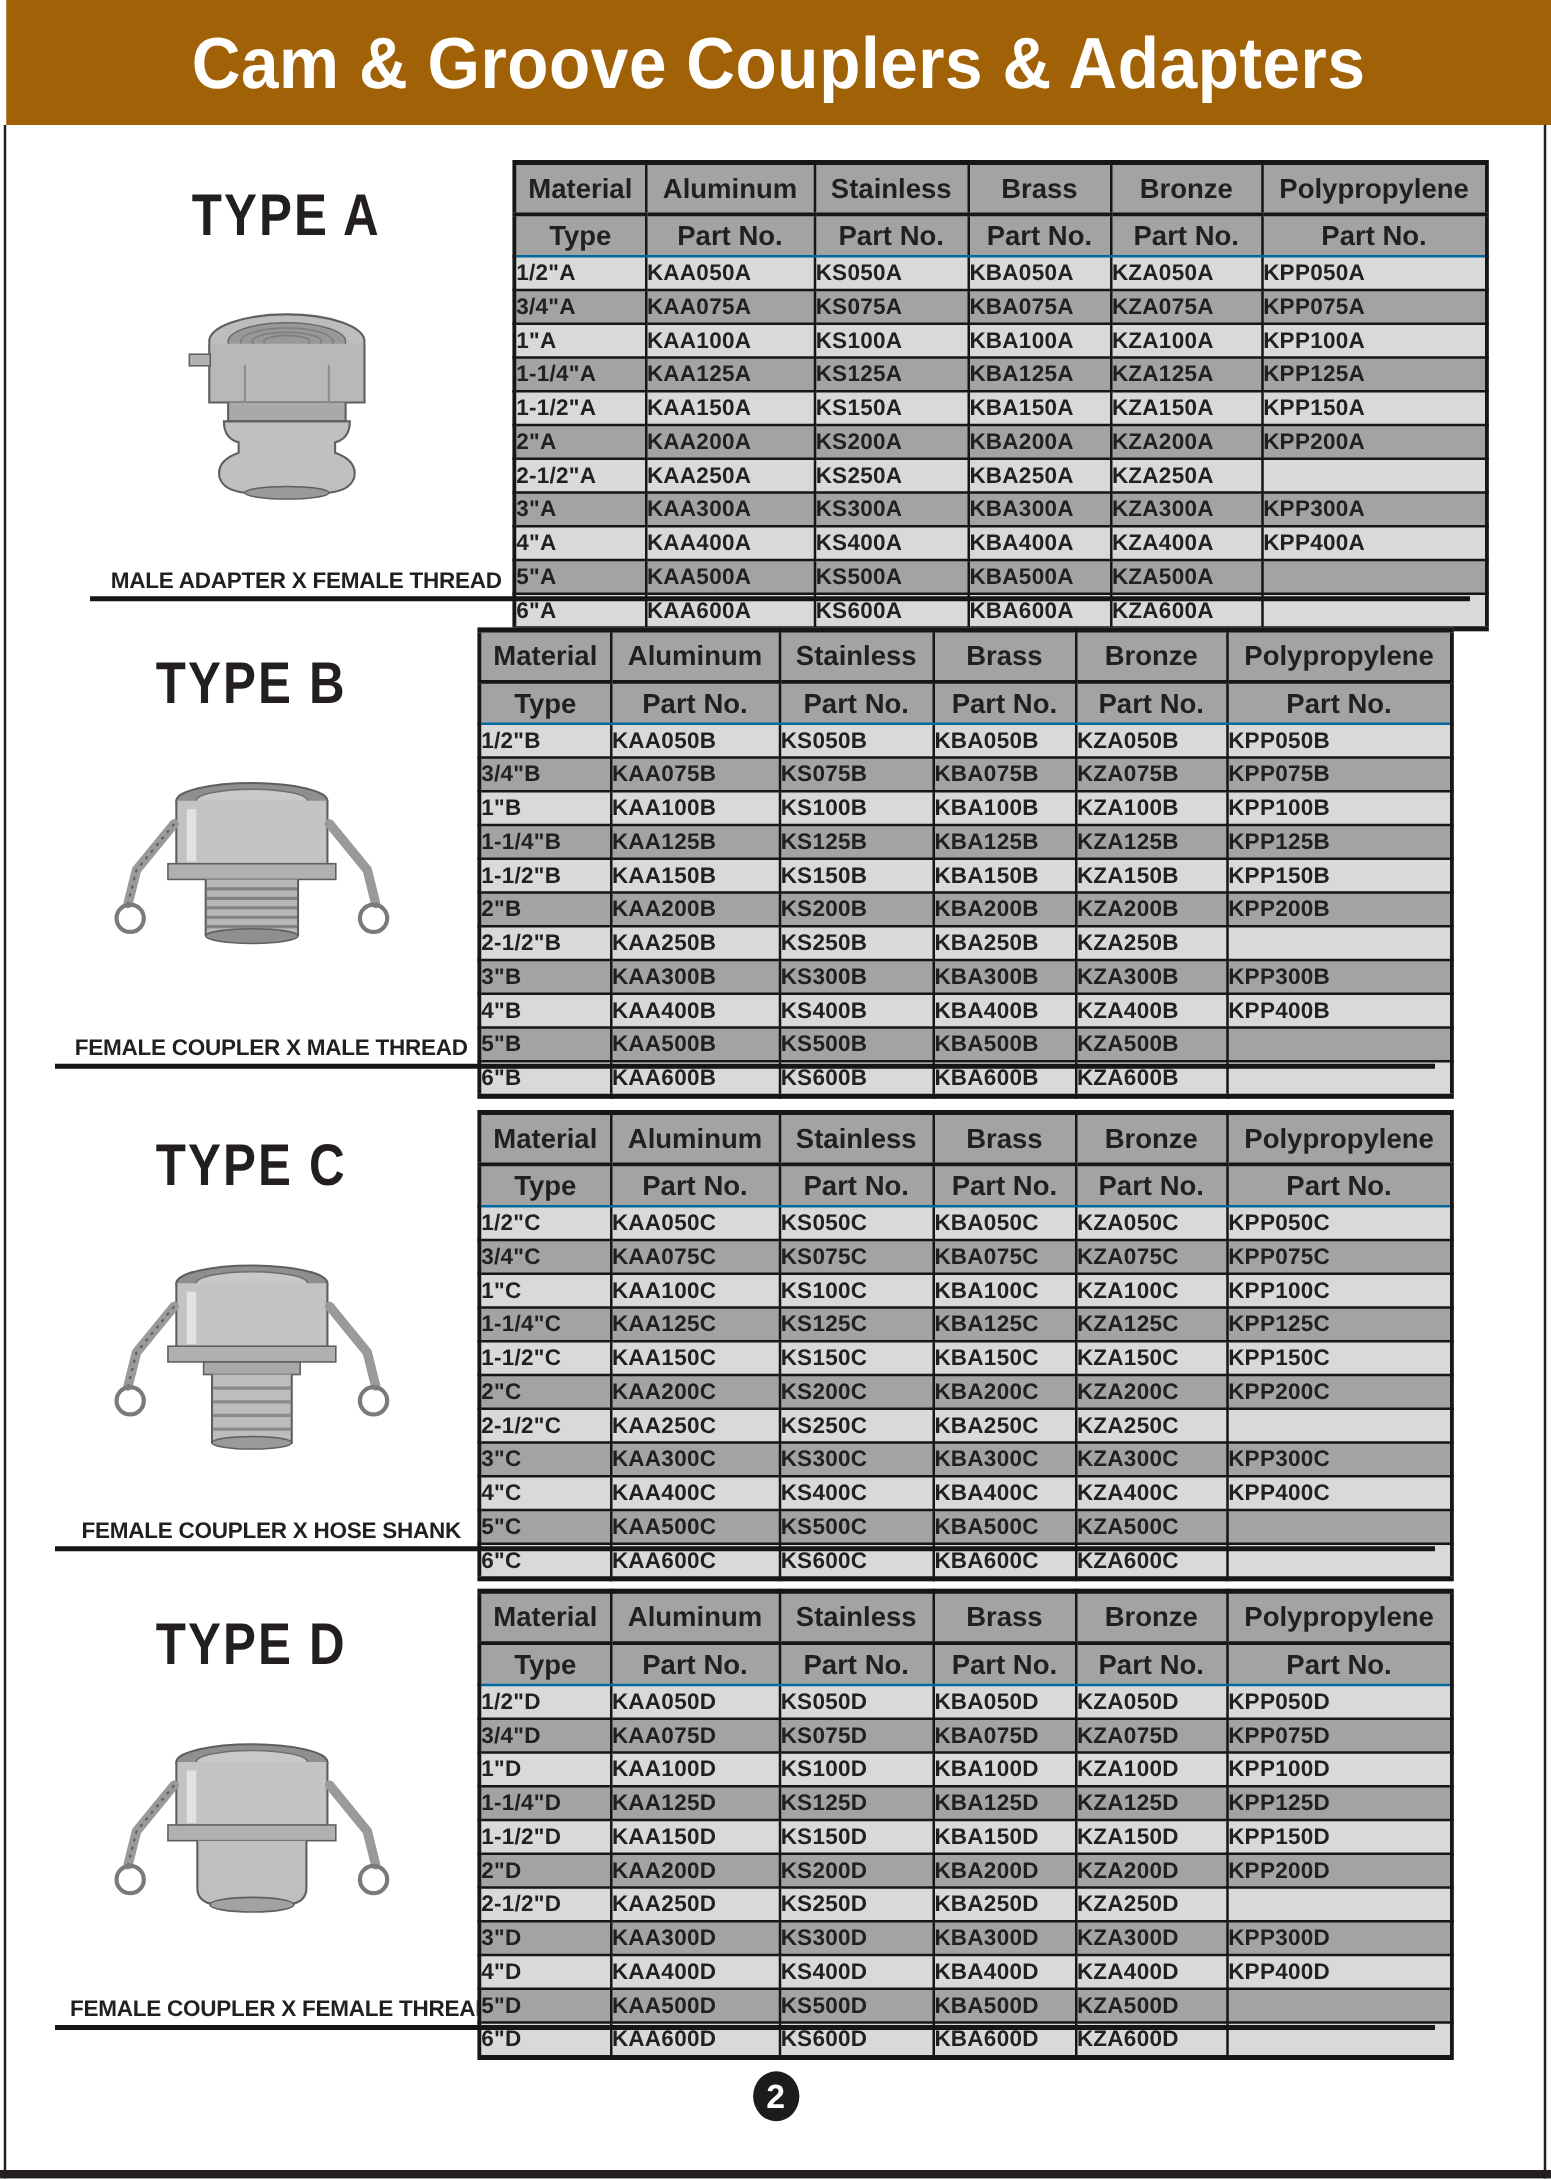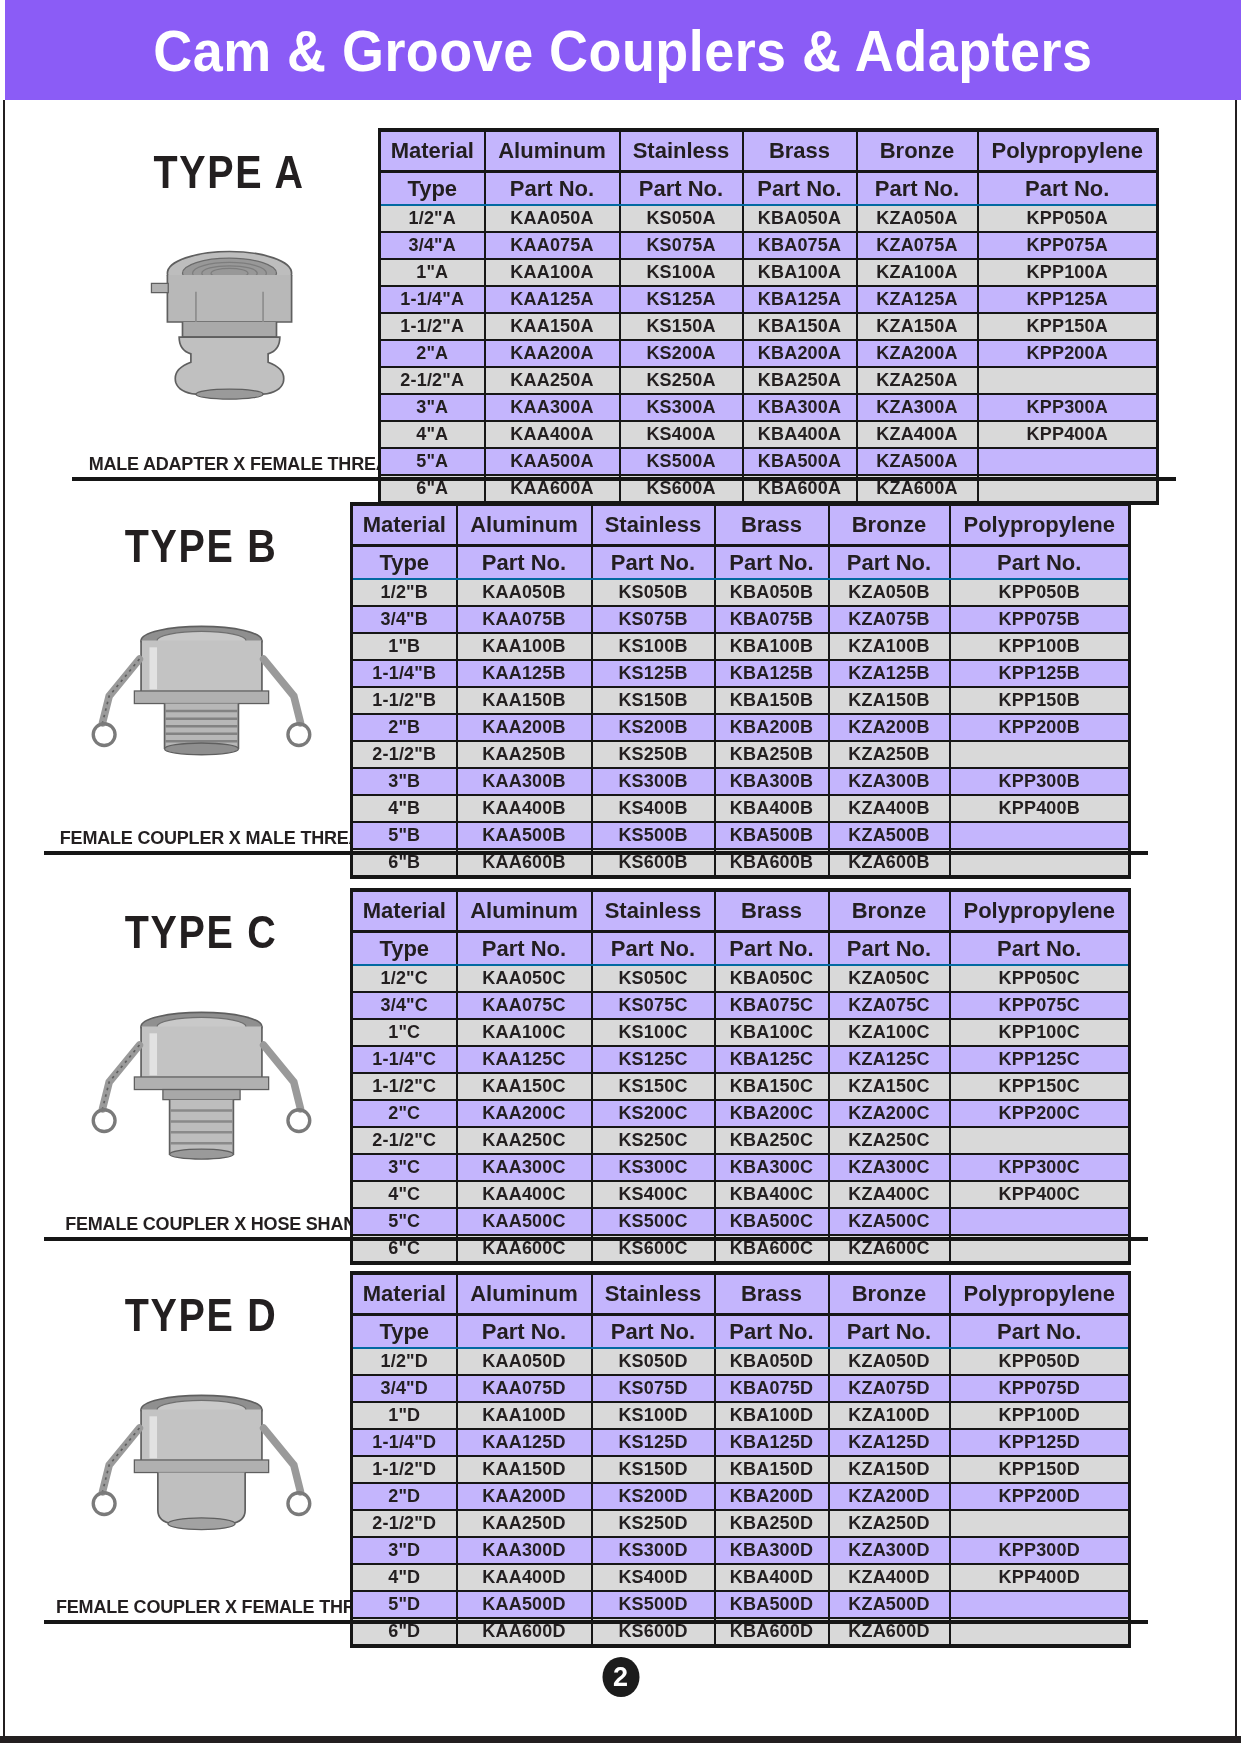--- a/index.html
+++ b/index.html
@@ -2,21 +2,21 @@
 <html><head>
 <meta charset="utf-8">
 <style>
   html,body{margin:0;padding:0;background:#ffffff;}
   .page{
     position:relative;width:1241px;height:1743px;background:#ffffff;overflow:hidden;
     font-family:"Liberation Sans", sans-serif;color:#231f20;
   }
   
   .header-bar{
-    position:absolute;left:5px;top:0;right:0;height:100px;background:#8b5cf6;
+    position:absolute;left:5px;top:0;right:0;height:100px;background:#a16207;
     display:flex;align-items:center;justify-content:center;
   }
   .header-title{
     color:#ffffff;font-size:58px;font-weight:bold;white-space:nowrap;
     transform:scaleX(0.93);transform-origin:center;letter-spacing:0.5px;
   }
   .left-border{position:absolute;left:3px;top:100px;width:2px;bottom:0;background:#231f20;}
   .right-border{position:absolute;left:1235px;top:100px;width:2px;bottom:0;background:#231f20;}
   .bottom-bar{position:absolute;left:0;right:0;bottom:0;height:7px;background:#231f20;}
   
@@ -29,22 +29,22 @@
     transform:scaleX(0.84);transform-origin:center;
   }
   .photo{position:absolute;top:86px;left:0;width:100%;height:215px;
     display:flex;align-items:center;justify-content:center;}
   .caption{
     position:absolute;bottom:6px;left:16px;width:100%;text-align:center;
     font-size:18px;font-weight:bold;letter-spacing:-0.2px;white-space:nowrap;
   }
   
   table.parts{
-    position:absolute;left:350px;top:0;width:778px;height:353px;
-    border-collapse:collapse;table-layout:fixed;text-align:center;background:#c4b5fd;
+    position:absolute;left:382px;top:0;width:778px;height:353px;
+    border-collapse:collapse;table-layout:fixed;background:#a3a3a3;
   }
   table.parts col.c0{width:105px}
   table.parts col.c1{width:135px}
   table.parts col.c2{width:123px}
   table.parts col.c3{width:114px}
   table.parts col.c4{width:121px}
   table.parts col.c5{width:180px}
   table.parts{border:3px solid #161616;border-top-width:4px;border-bottom-width:4px;}
   table.parts th, table.parts td{border:2px solid #161616;padding:0;font-weight:bold;vertical-align:middle;}
   tr.material-row th{height:38px;font-size:22px;border-bottom:3px solid #161616;}

